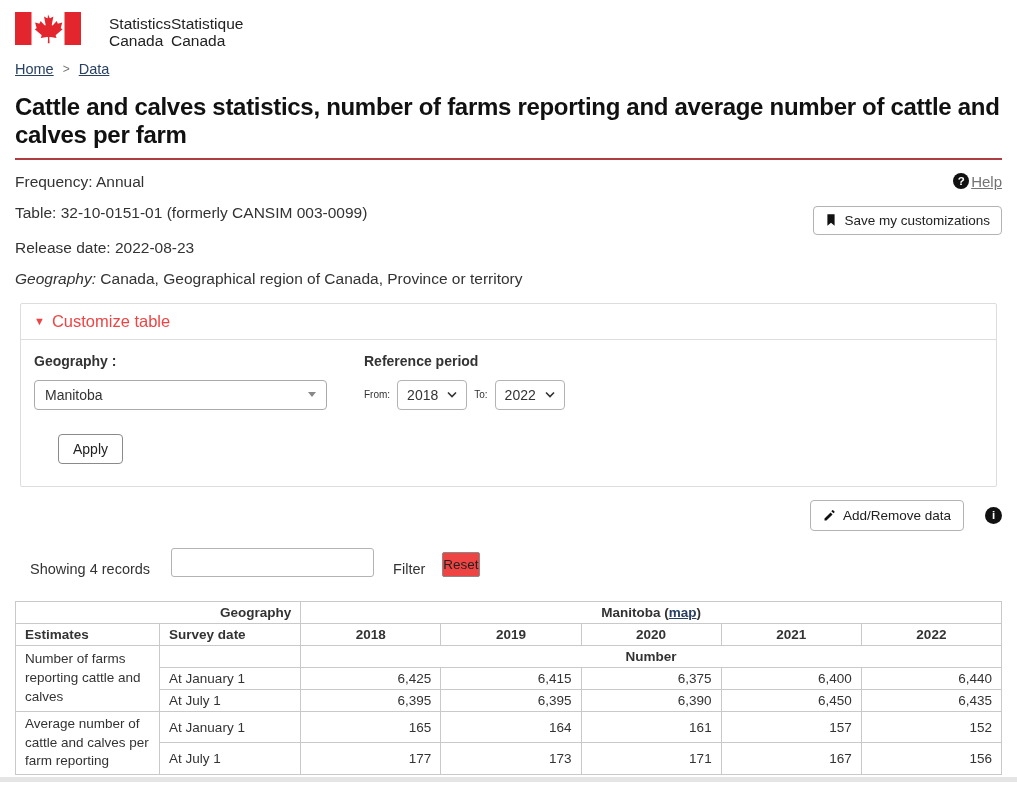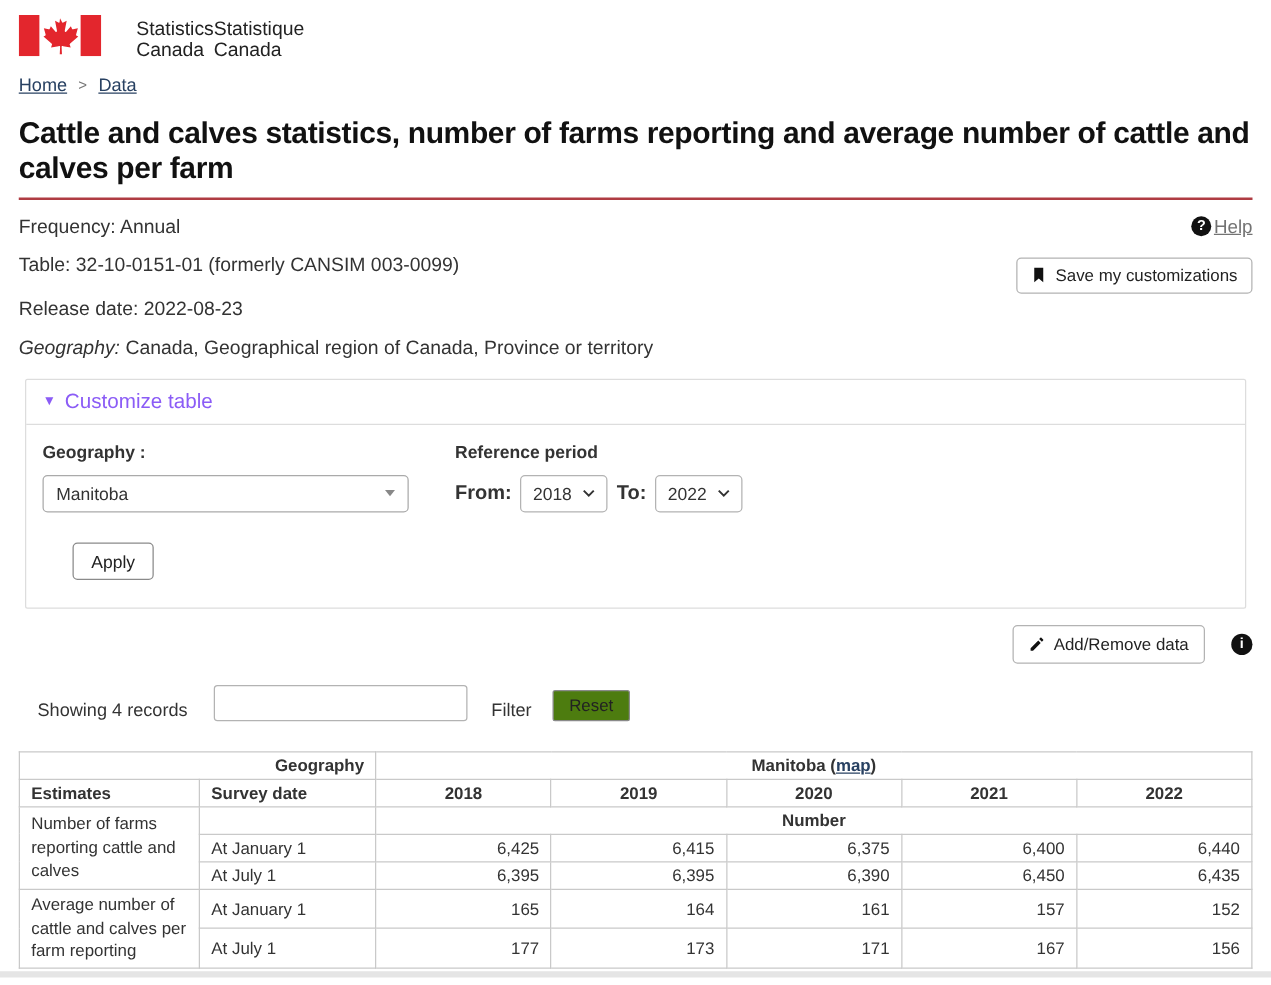--- a/index.html
+++ b/index.html
@@ -47,54 +47,54 @@
   .btn {
     display: inline-flex; align-items: center; gap: 7px;
     background: #fff; border: 1px solid #b3b3b3; border-radius: 4px;
     padding: 6px 11px; font-size: 13.5px; color: #222;
     font-family: inherit; cursor: pointer; white-space: nowrap;
   }
   .btn svg { flex: 0 0 auto; }
 
   
   .panel { border: 1px solid #ddd; border-radius: 2px; margin: 15px 5px 0 5px; }
-  .panel-header { padding: 8px 13px; border-bottom: 1px solid #ddd; font-size: 16.5px; color: #8b5cf6; cursor: pointer; }
+  .panel-header { padding: 8px 13px; border-bottom: 1px solid #ddd; font-size: 16.5px; color: #ef4444; cursor: pointer; }
   .panel-header .tri { font-size: 11px; margin-right: 7px; vertical-align: 2px; }
   .panel-body { padding: 13px 13px 22px 13px; }
   .panel-row { display: flex; }
   .group-label { display: block; font-size: 14px; font-weight: bold; margin-bottom: 11px; }
   .geo-group { width: 330px; }
   .select-wide {
     width: 293px; height: 30px; border: 1px solid #aaa; border-radius: 4px;
     display: flex; align-items: center; justify-content: space-between;
     padding: 0 10px; font-size: 14px; background: #fff; cursor: pointer;
   }
   .tri-gray { width: 0; height: 0; border-left: 4px solid transparent; border-right: 4px solid transparent; border-top: 5px solid #888; }
   .ref-controls { display: flex; align-items: center; gap: 7px; }
-  .inline-label { font-size: 16px; font-weight: bold; }
+  .inline-label { font-size: 10px; font-weight: normal; }
   .select-small {
     display: inline-flex; align-items: center; gap: 9px;
     border: 1px solid #b3b3b3; border-radius: 4px; background: #fff;
     height: 30px; padding: 0 9px; font-size: 14px; cursor: pointer;
   }
   .apply-btn { margin: 24px 0 0 24px; padding: 6px 14px; font-size: 14px; border-color: #8a8a8a; }
 
   
   .actions { display: flex; justify-content: flex-end; align-items: center; gap: 21px; margin-top: 13px; }
 
   
   .filter-row { display: flex; align-items: flex-end; margin-top: 17px; font-size: 14.5px; }
   .showing { margin: 0 0 0 15px; }
   .filter-input {
     width: 203px; height: 29px; margin-left: 21px;
     border: 1px solid #b3b3b3; border-radius: 3px; padding: 0 8px;
     font-family: inherit; font-size: 14px;
   }
   .filter-lbl { margin-left: 19px; cursor: pointer; }
-  .reset-btn { margin-left: 17px; border: 1px solid #8a8a8a; border-radius: 2px; background: #4d7c0f; padding: 4px 12px; font-size: 13.5px; font-family: inherit; cursor: pointer; color: #222; }
+  .reset-btn { margin-left: 17px; border: 1px solid #8a8a8a; border-radius: 2px; background: #ef4444; padding: 4px 0; font-size: 13.5px; font-family: inherit; cursor: pointer; color: #222; }
 
   
   table.data { width: 100%; border-collapse: collapse; margin-top: 24px; font-size: 13.5px; color: #333; }
   table.data th, table.data td { border: 1px solid #c9c9c9; padding: 3px 9px; }
   .row-geo td { font-weight: bold; padding: 3px 9px 4px 9px; }
   .geo-cell { text-align: right; }
   .region-cell { text-align: center; }
   .region-cell a { color: #284162; }
   .row-cols th { font-weight: bold; text-align: left; border-bottom: 2px solid #606060; padding: 4px 9px 5px 9px; }
   .row-cols th.yr { text-align: center; }

